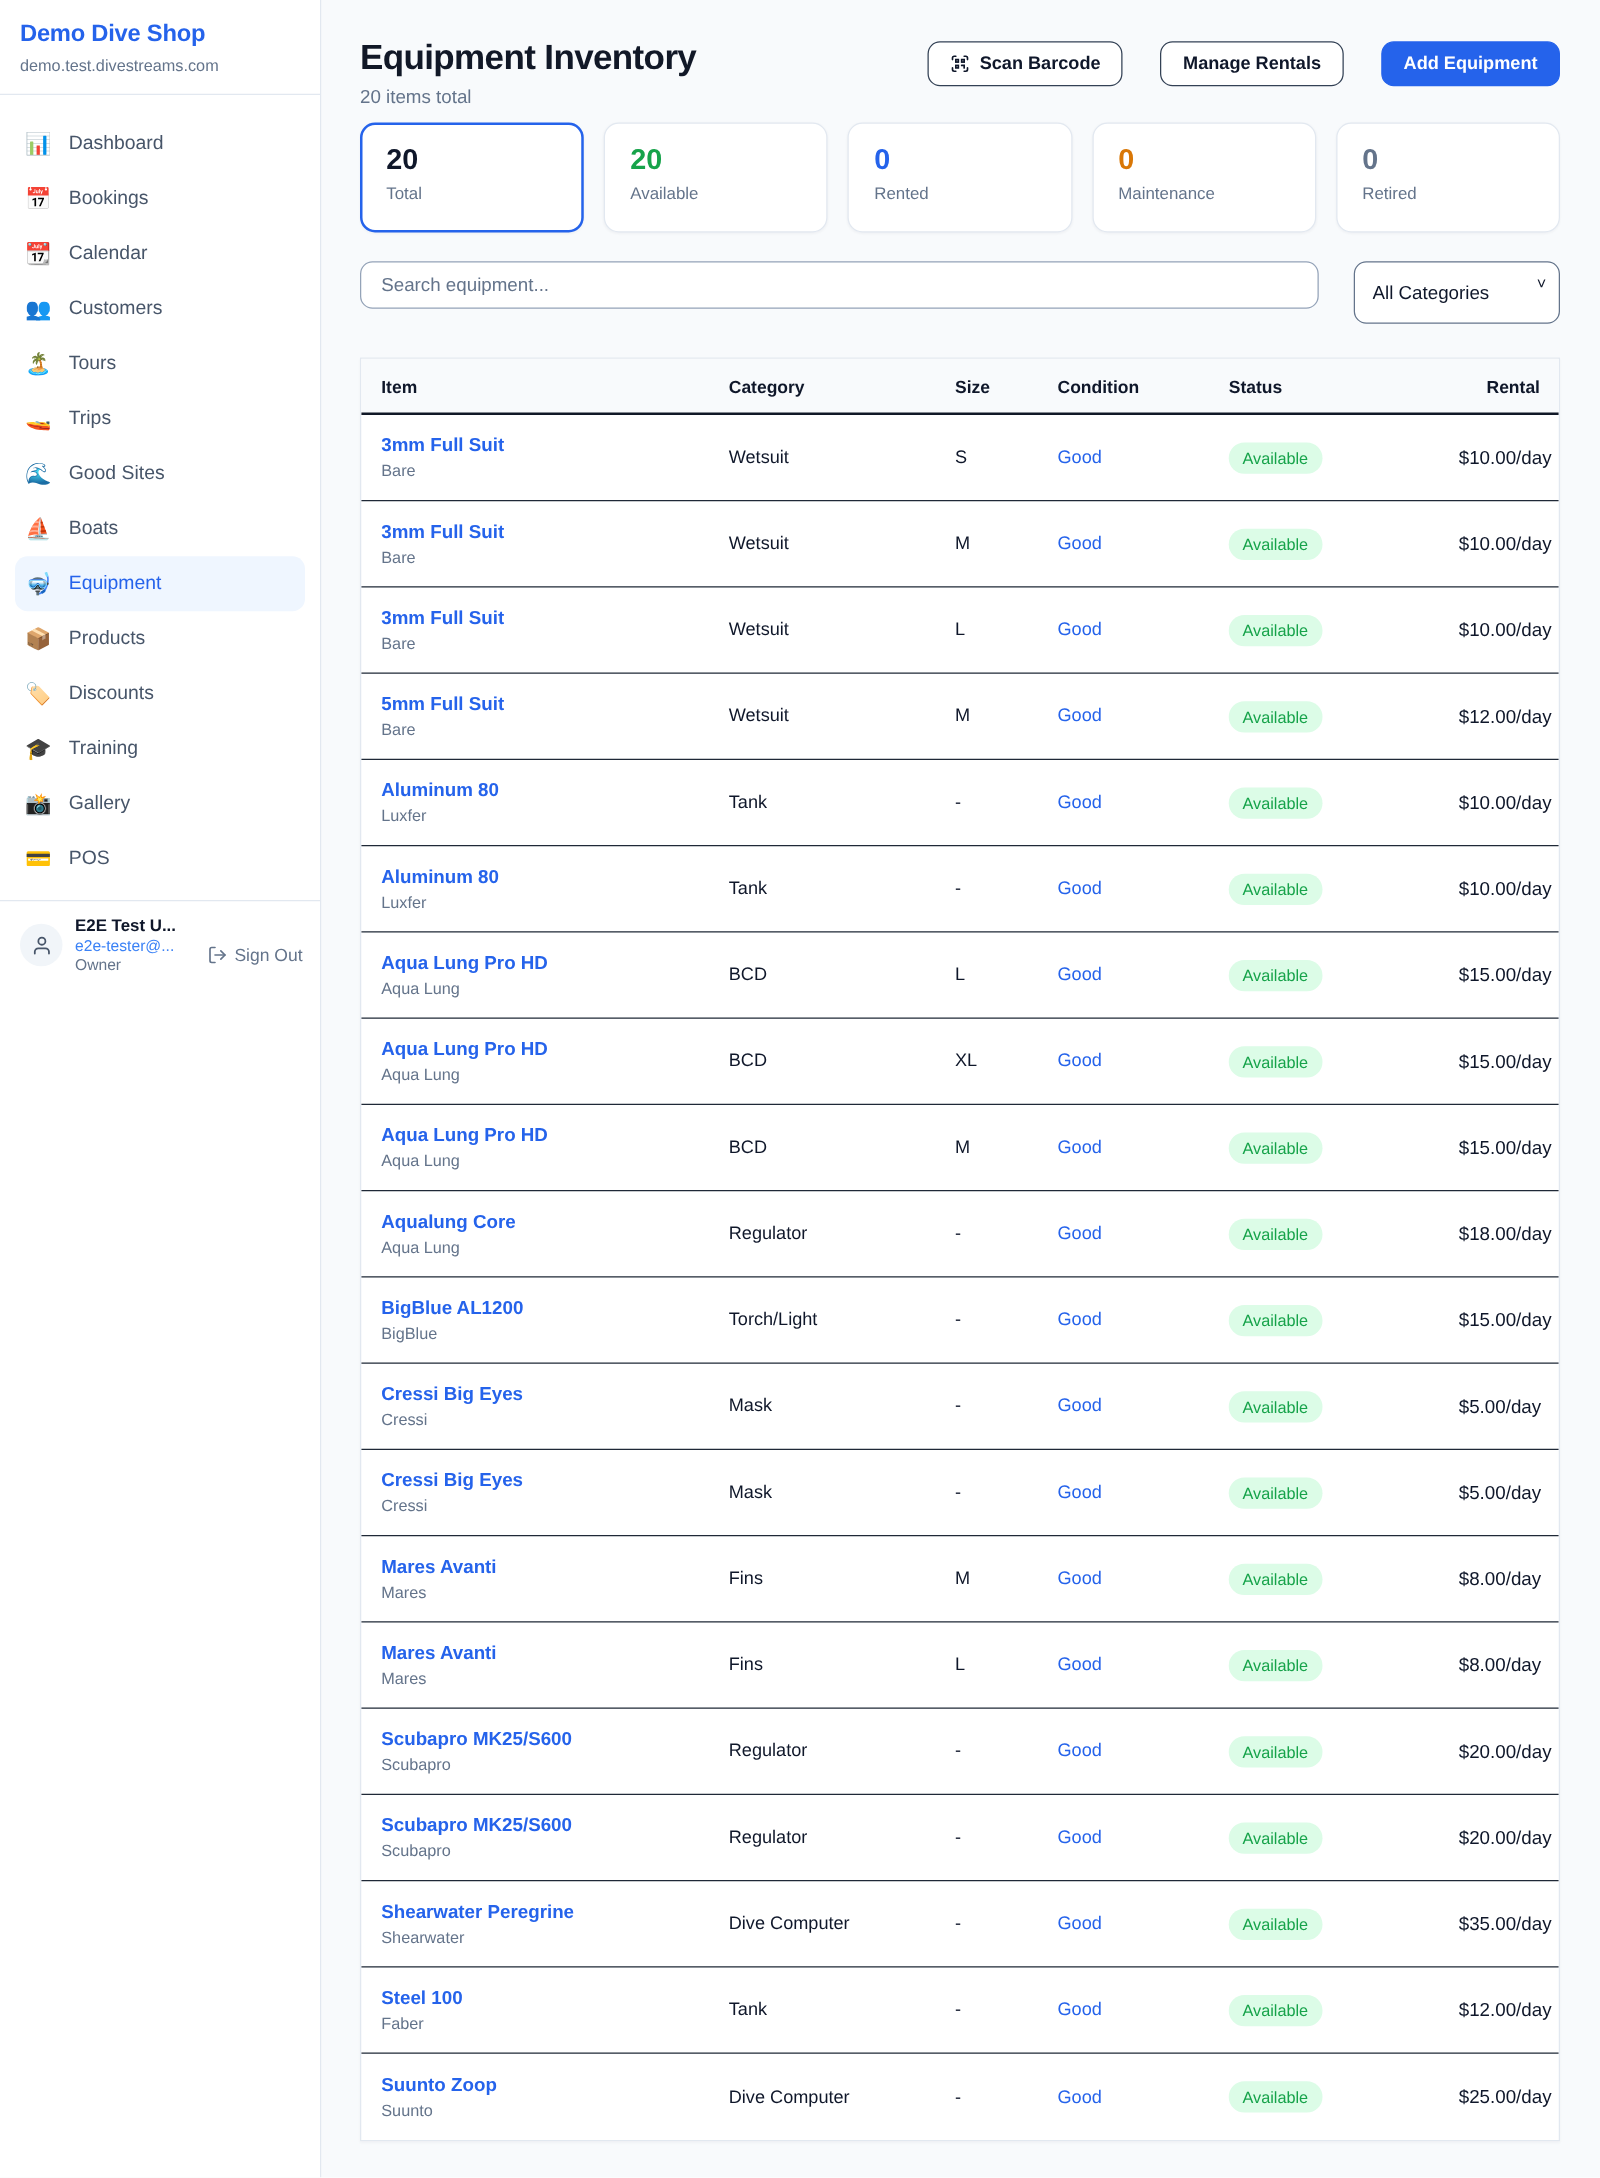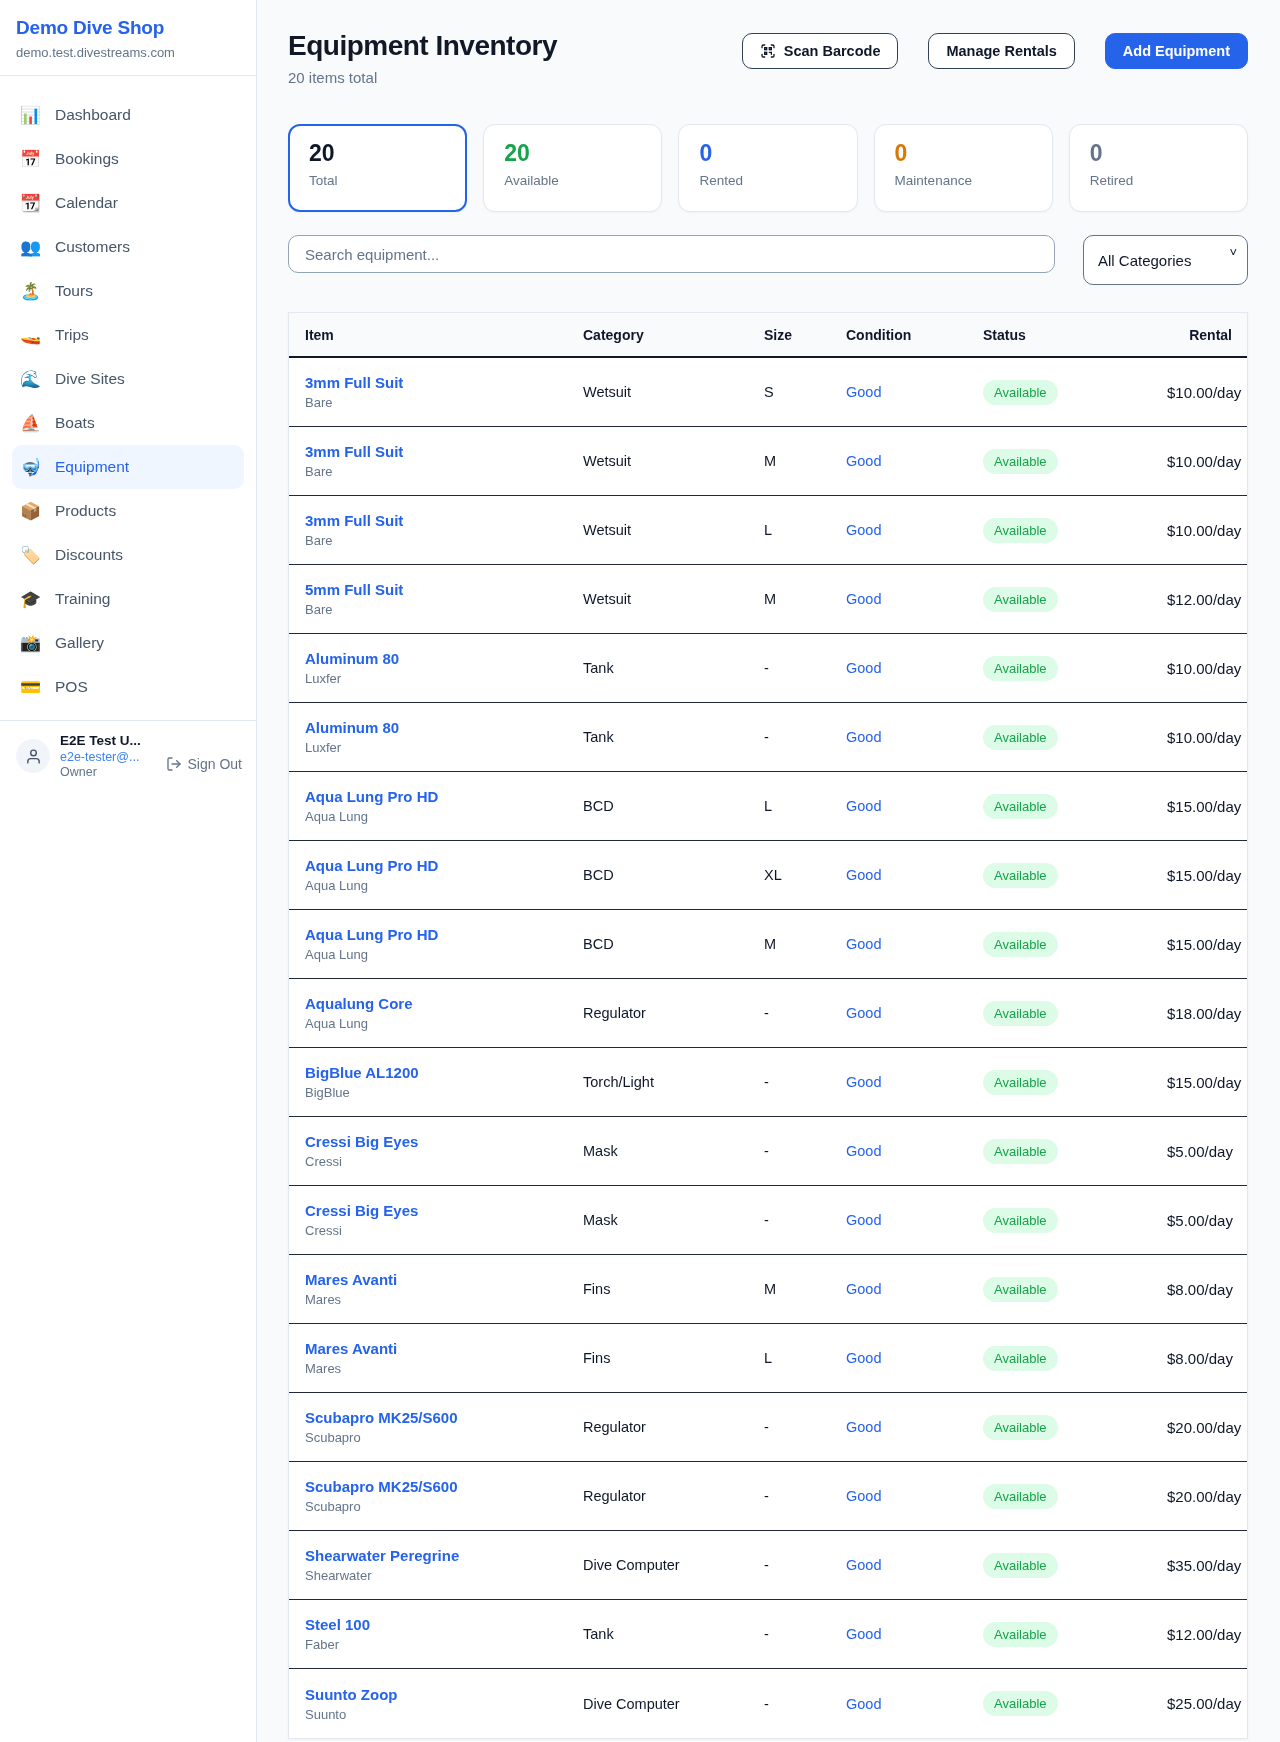--- a/index.html
+++ b/index.html
@@ -59,21 +59,21 @@
   .btn {
     display: inline-flex; align-items: center; gap: 8px;
     height: 36px; padding: 0 17px; border-radius: 10px;
     background: #ffffff; border: 1px solid #334155;
     font-size: 14.5px; font-weight: 600; color: #0f172a; cursor: pointer;
     font-family: inherit;
   }
   .btn.primary { background: #2563eb; border-color: #2563eb; color: #ffffff; }
 
   
-  .stats { display: flex; gap: 16px; margin-top: 38px; }
+  .stats { display: flex; gap: 16px; margin-top: 12px; }
   .stat-card {
     flex: 1 1 0; background: #ffffff; border: 1px solid #e2e8f0;
     border-radius: 12px; padding: 15px 20px; height: 88px; cursor: pointer;
     box-shadow: 0 1px 2px rgba(15,23,42,.04);
   }
   .stat-card.active { border: 2px solid #2563eb; padding: 14px 19px; }
   .stat-value { font-size: 23px; font-weight: 800; }
   .stat-label { font-size: 13.5px; color: #64748b; margin-top: 6px; }
 
   
@@ -148,21 +148,21 @@
       <span class="nav-label">Tours</span>
     </div>
 
     <div class="nav-item">
       <span class="nav-icon">🚤</span>
       <span class="nav-label">Trips</span>
     </div>
 
     <div class="nav-item">
       <span class="nav-icon">🌊</span>
-      <span class="nav-label">Dive Sites</span>
+      <span class="nav-label">Good Sites</span>
     </div>
 
     <div class="nav-item">
       <span class="nav-icon">⛵</span>
       <span class="nav-label">Boats</span>
     </div>
 
     <div class="nav-item active">
       <span class="nav-icon">🤿</span>
       <span class="nav-label">Equipment</span>

